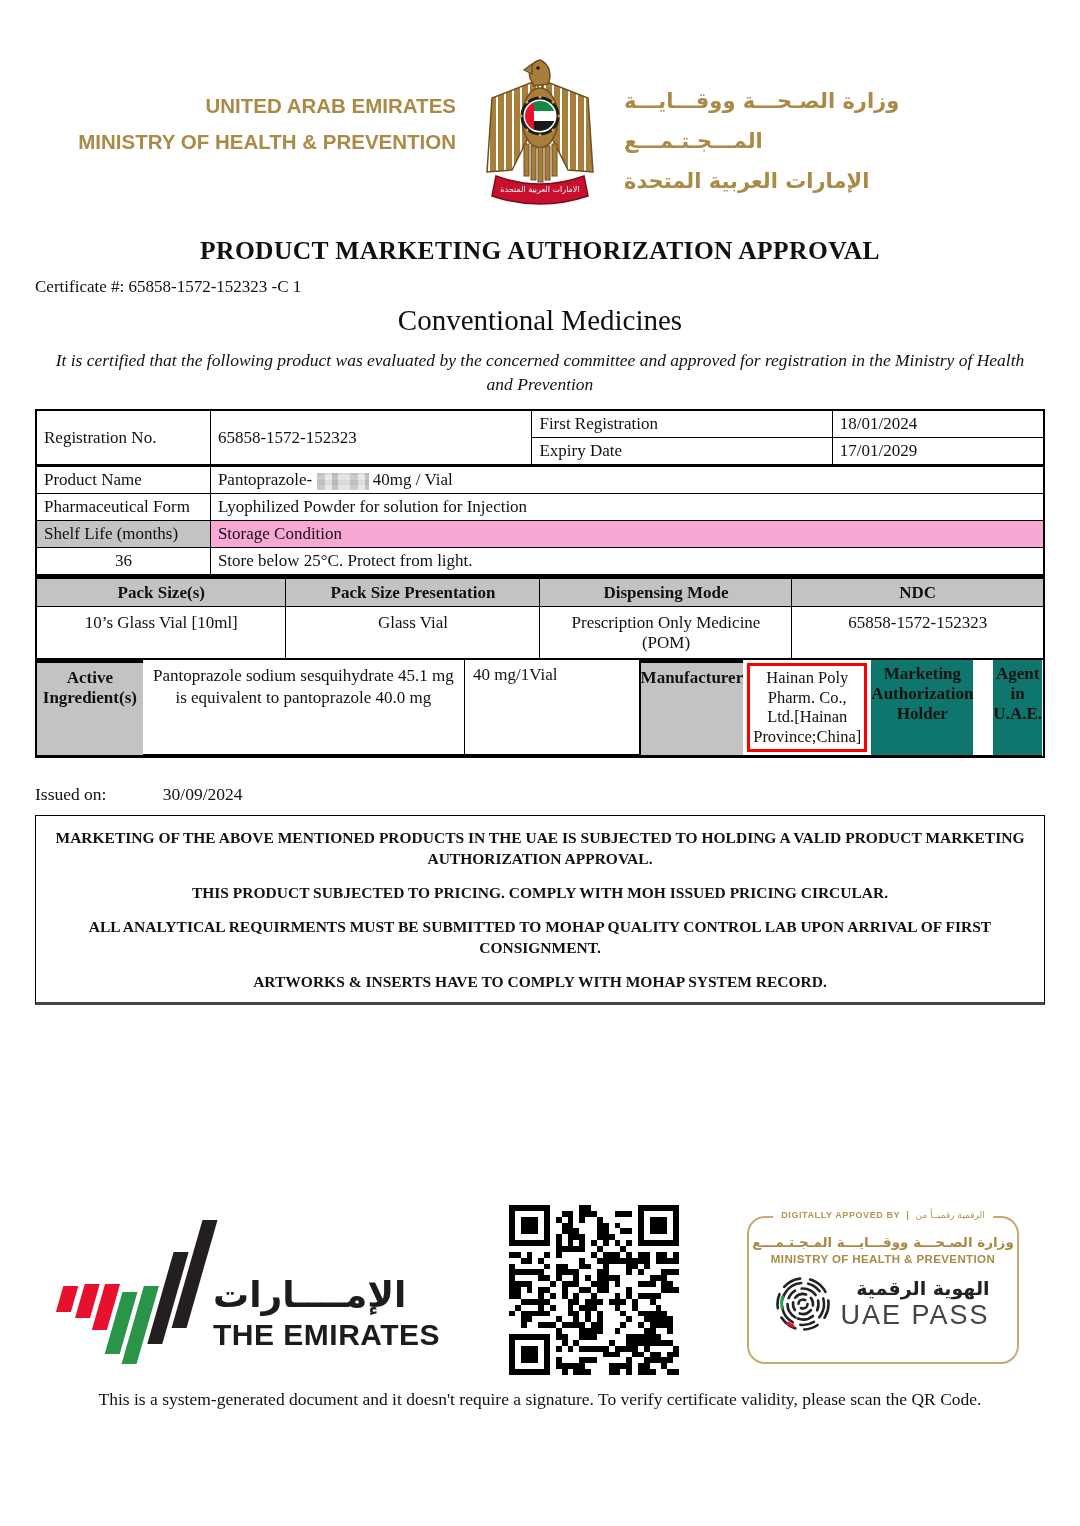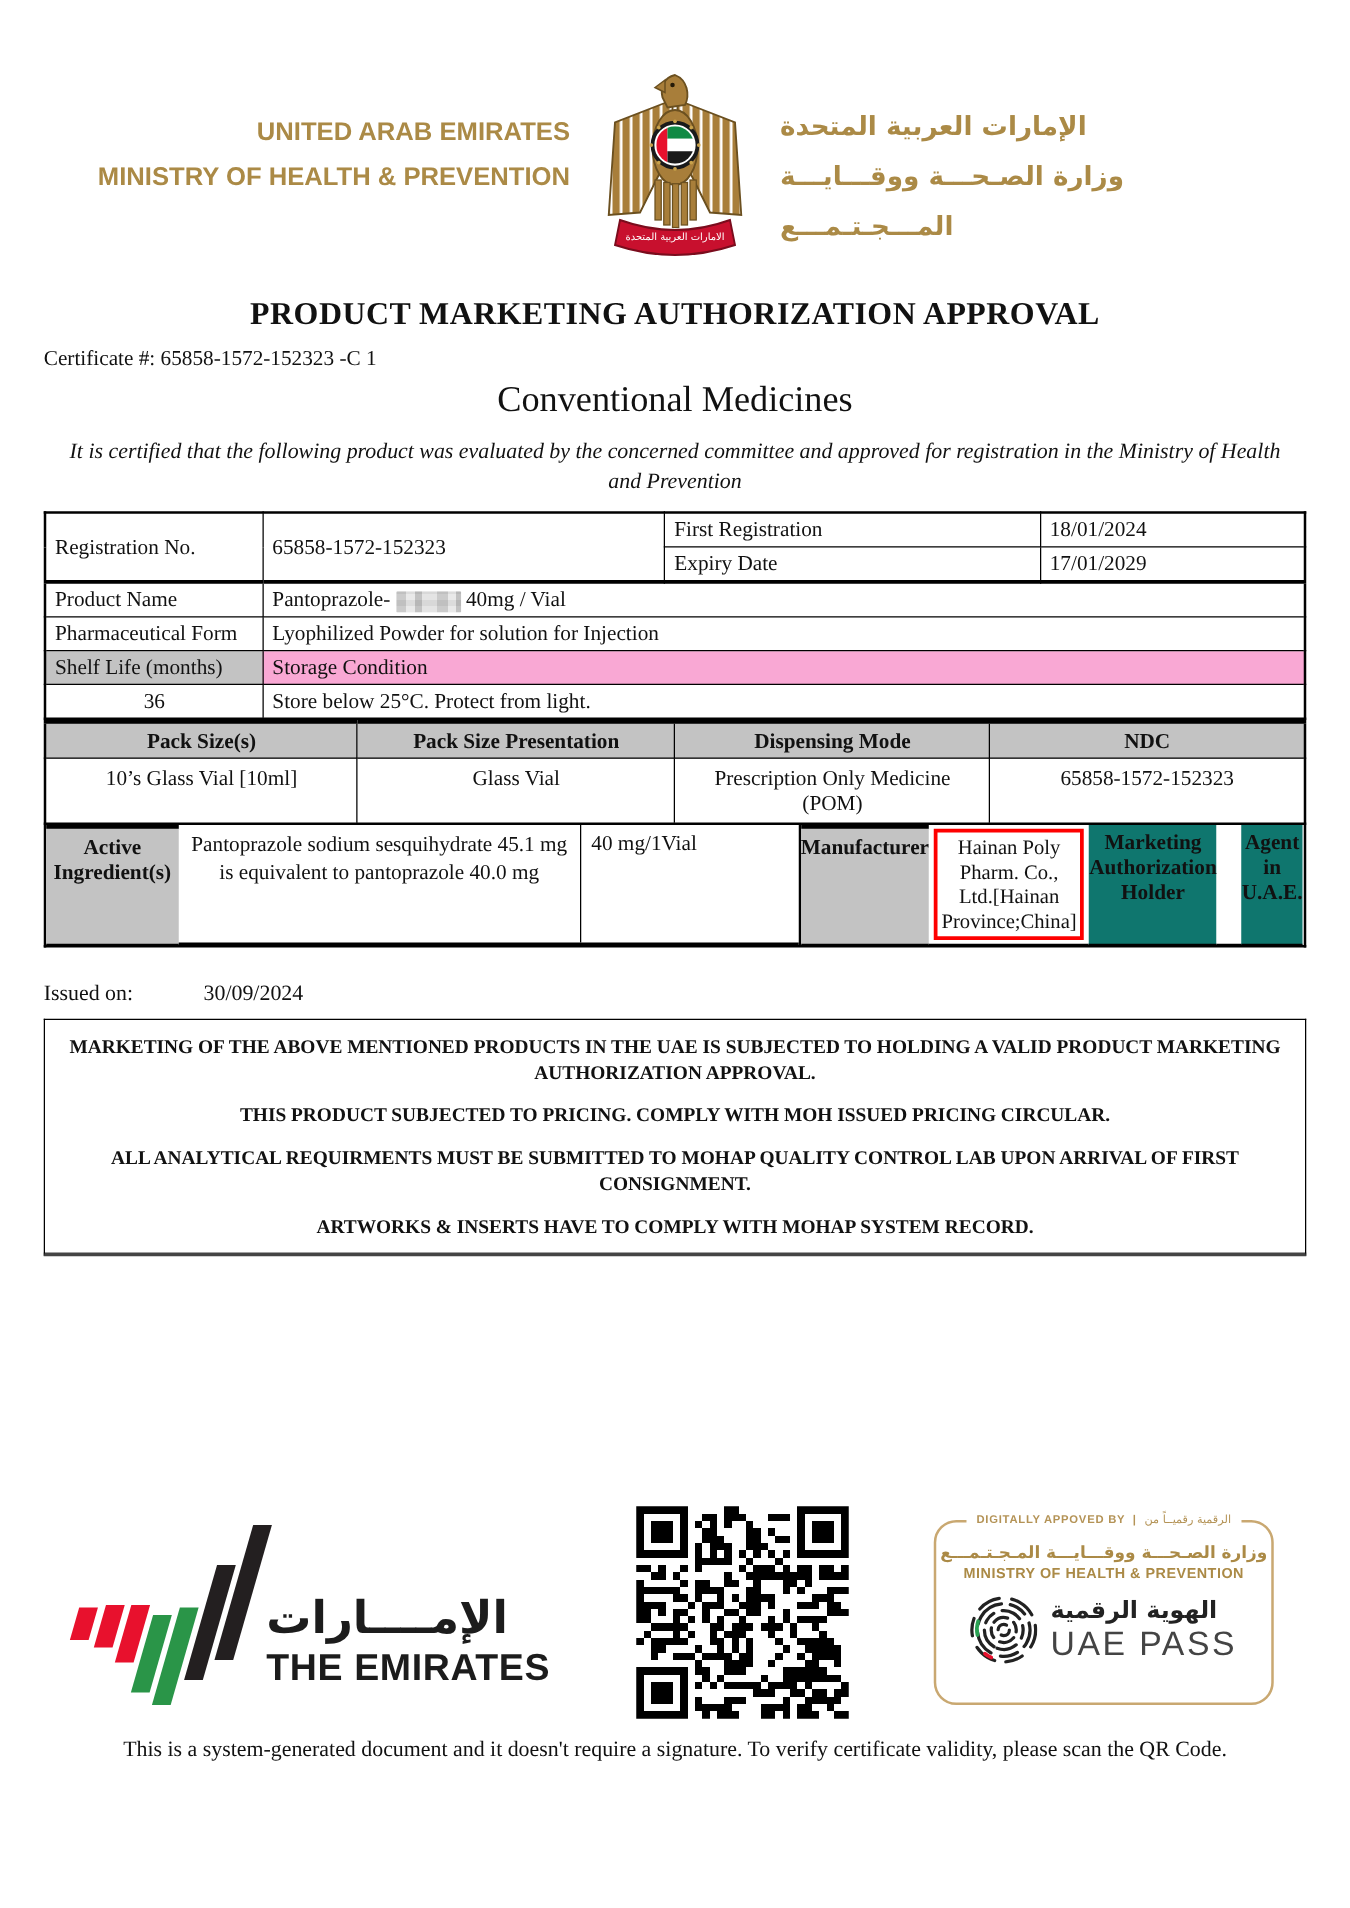--- a/index.html
+++ b/index.html
@@ -97,21 +97,21 @@
   }
   .badge-top-label {
     position:absolute; top:-8px; left:50%; transform:translateX(-50%);
     background:#fff; padding:0 8px; white-space:nowrap;
     font-family:"Liberation Sans", sans-serif; font-size:9px; font-weight:bold; color:#b49356; letter-spacing:.6px;
   }
   .badge-top-label .ar-part { font-family:"DejaVu Sans", sans-serif; font-weight:normal; }
   .badge-ministry-ar { font-family:"DejaVu Sans", sans-serif; font-weight:bold; font-size:13.5px; color:#ab8a46; direction:rtl; }
   .badge-ministry-en { font-family:"Liberation Sans", sans-serif; font-weight:bold; font-size:11.5px; color:#ab8a46; letter-spacing:.4px; margin-top:3px; }
   .badge-main { display:flex; align-items:center; margin-top:12px; gap:10px; }
-  .badge-texts { text-align:left; }
+  .badge-texts { text-align:right; }
   .badge-digital-ar { font-family:"DejaVu Sans", sans-serif; font-weight:bold; font-size:19px; color:#222; direction:rtl; }
   .badge-uaepass { font-family:"Liberation Sans", sans-serif; font-size:27px; color:#444; letter-spacing:2px; margin-top:1px; }
 
   
   .system-note { text-align:center; font-size:17.5px; margin-top:14px; }
 </style>
 </head>
 <body>
 
 <div class="page">
@@ -166,22 +166,22 @@
           <circle cx="45" cy="74" r="1.5"></circle>
         <circle cx="39" cy="60" r="1.5"></circle>
           <circle cx="45" cy="46" r="1.5"></circle>
       </g>
 
       <path d="M14,120 Q58,136 102,120 L106,140 Q58,156 10,140 Z" fill="#c8102e" stroke="#7a0c1d" stroke-width="1.5"></path>
       <text x="58" y="136" text-anchor="middle" font-size="8" fill="#ffffff" font-family="DejaVu Sans, sans-serif">الامارات العربية المتحدة</text>
     </svg>
 
     <div class="gov-ar">
+      <div>وزارة الصـحـــة ووقـــايـــة المـــجـتـمـــع</div>
       <div>الإمارات العربية المتحدة</div>
-      <div>وزارة الصـحـــة ووقـــايـــة المـــجـتـمـــع</div>
     </div>
   </div>
 
   <div class="doc-title">PRODUCT MARKETING AUTHORIZATION APPROVAL</div>
   <div class="cert-line">
     <span>Certificate #:</span>
     <span>65858-1572-152323 -C 1</span>
   </div>
   <div class="doc-subtitle">Conventional Medicines</div>
   <div class="certified">It is certified that the following product was evaluated by the concerned committee and approved for registration in the Ministry of Health and Prevention</div>

